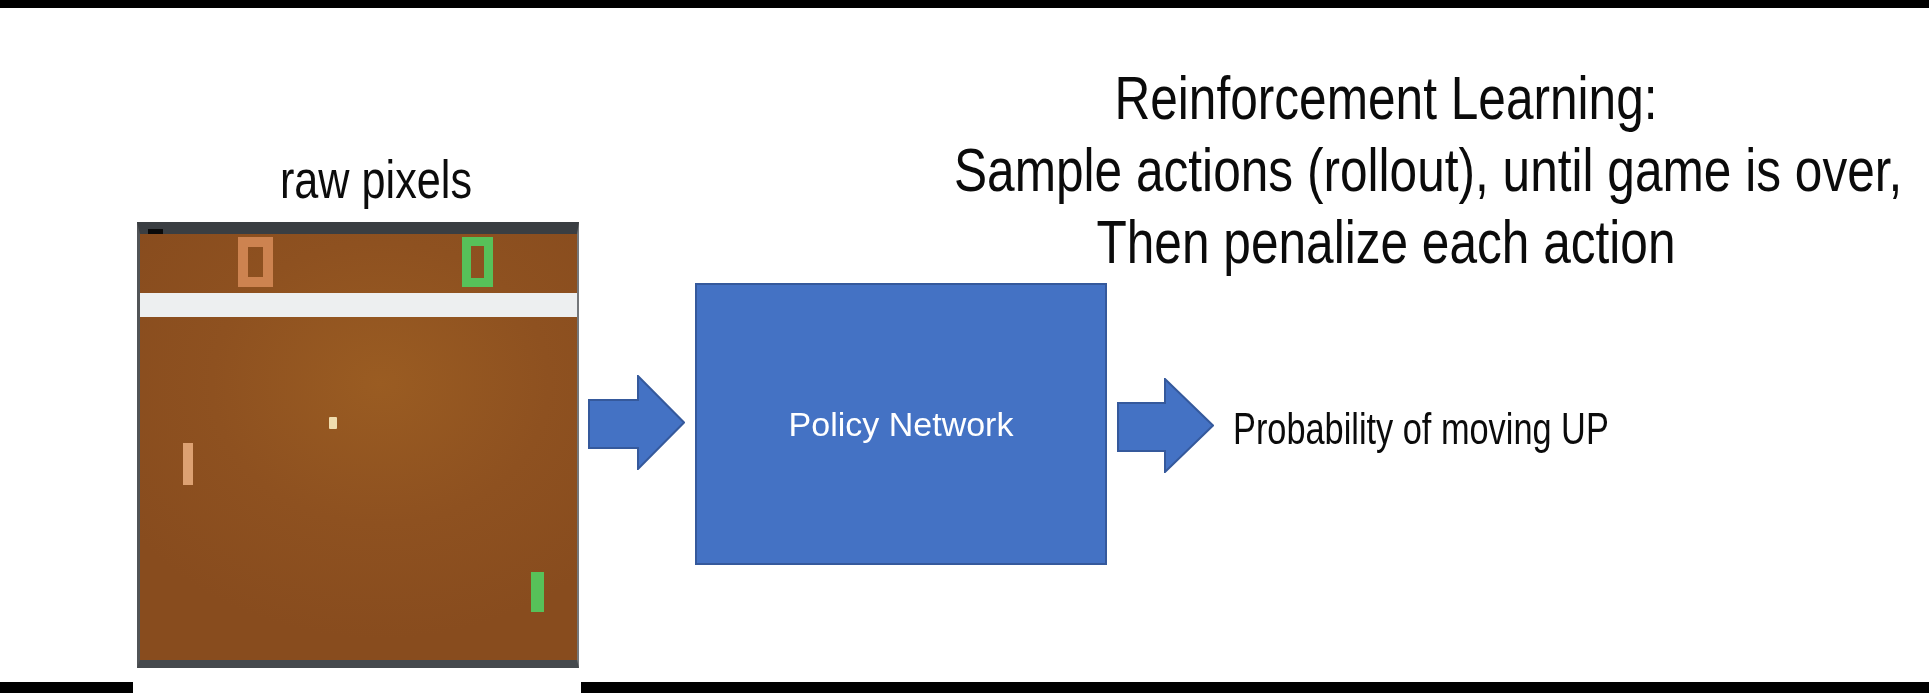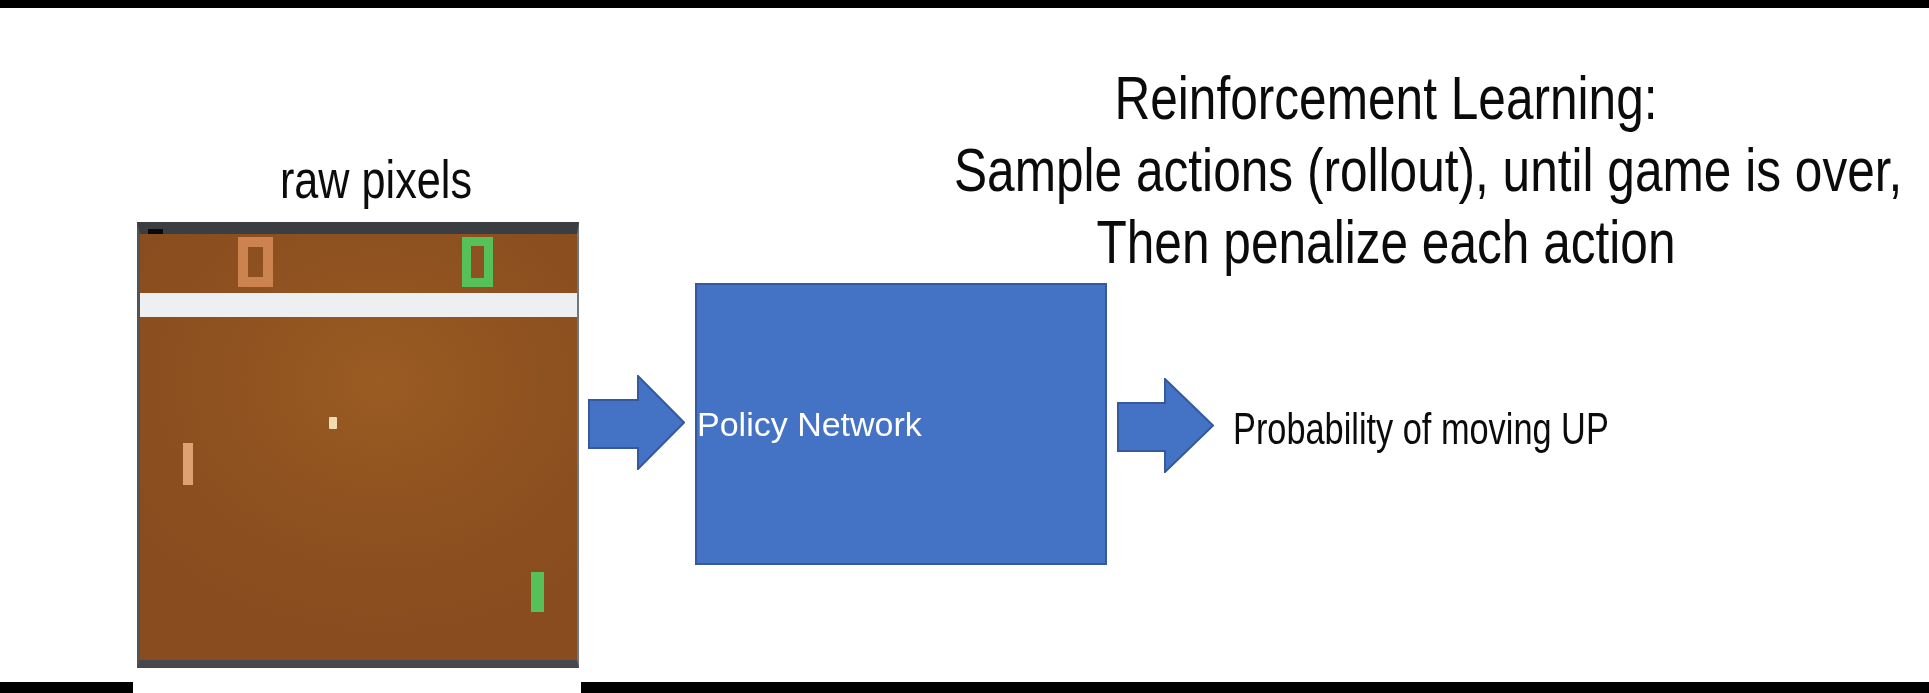--- a/index.html
+++ b/index.html
@@ -62,21 +62,21 @@
     stroke: var(--accent-blue-border, #35599c);
     stroke-width: 2;
   }
 
   
   #policy-box {
     left: 695px; top: 283px; width: 412px; height: 282px;
     box-sizing: border-box;
     background: var(--accent-blue, #4472c4);
     border: 2px solid var(--accent-blue-border, #35599c);
-    display: flex; align-items: center; justify-content: flex-start;
+    display: flex; align-items: center; justify-content: center;
   }
   #policy-box-label {
     color: #ffffff; font-size: 34px; white-space: nowrap;
   }
 
   
   #output-label {
     left: 1233px; top: 404px;
     font-size: 44px; line-height: 1.15; color: #0b0b0b;
     transform: scaleX(0.78); transform-origin: 0 0;

